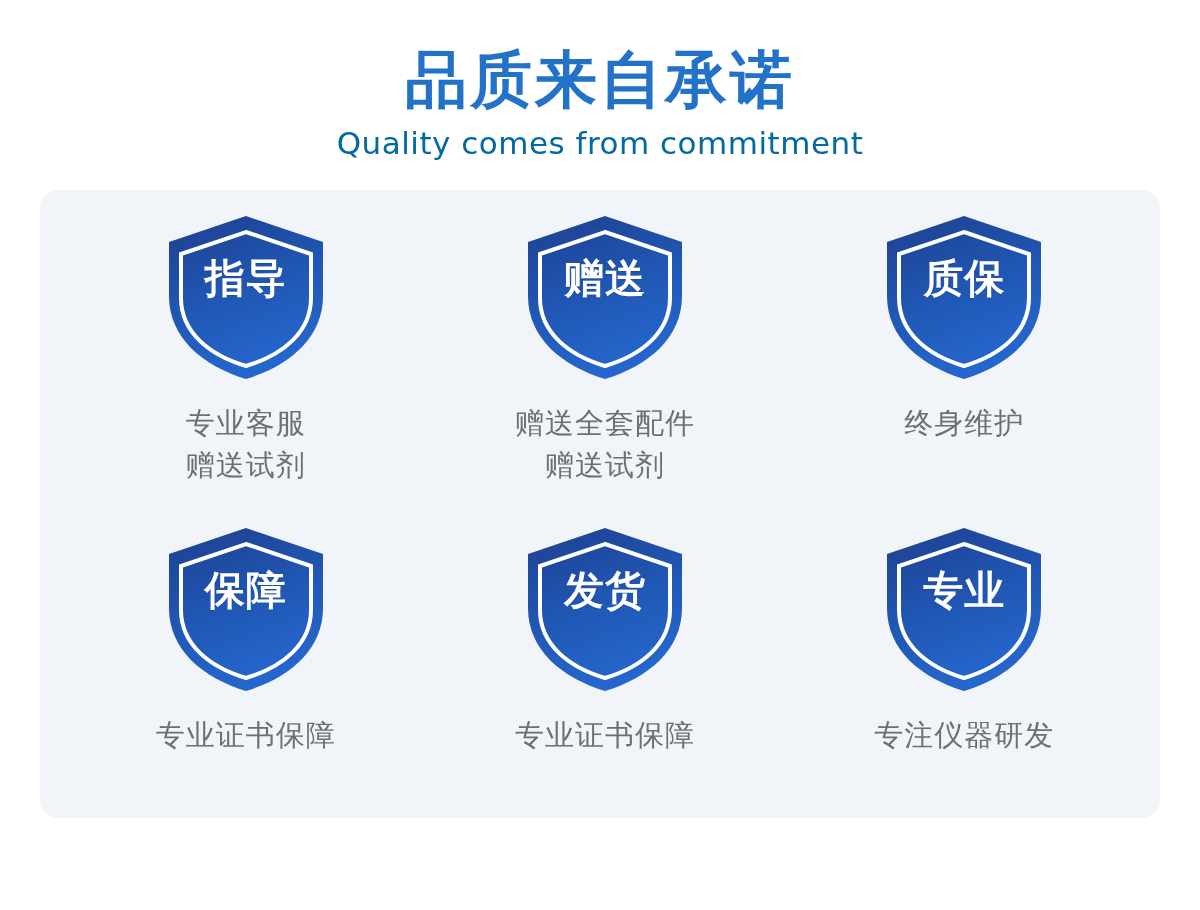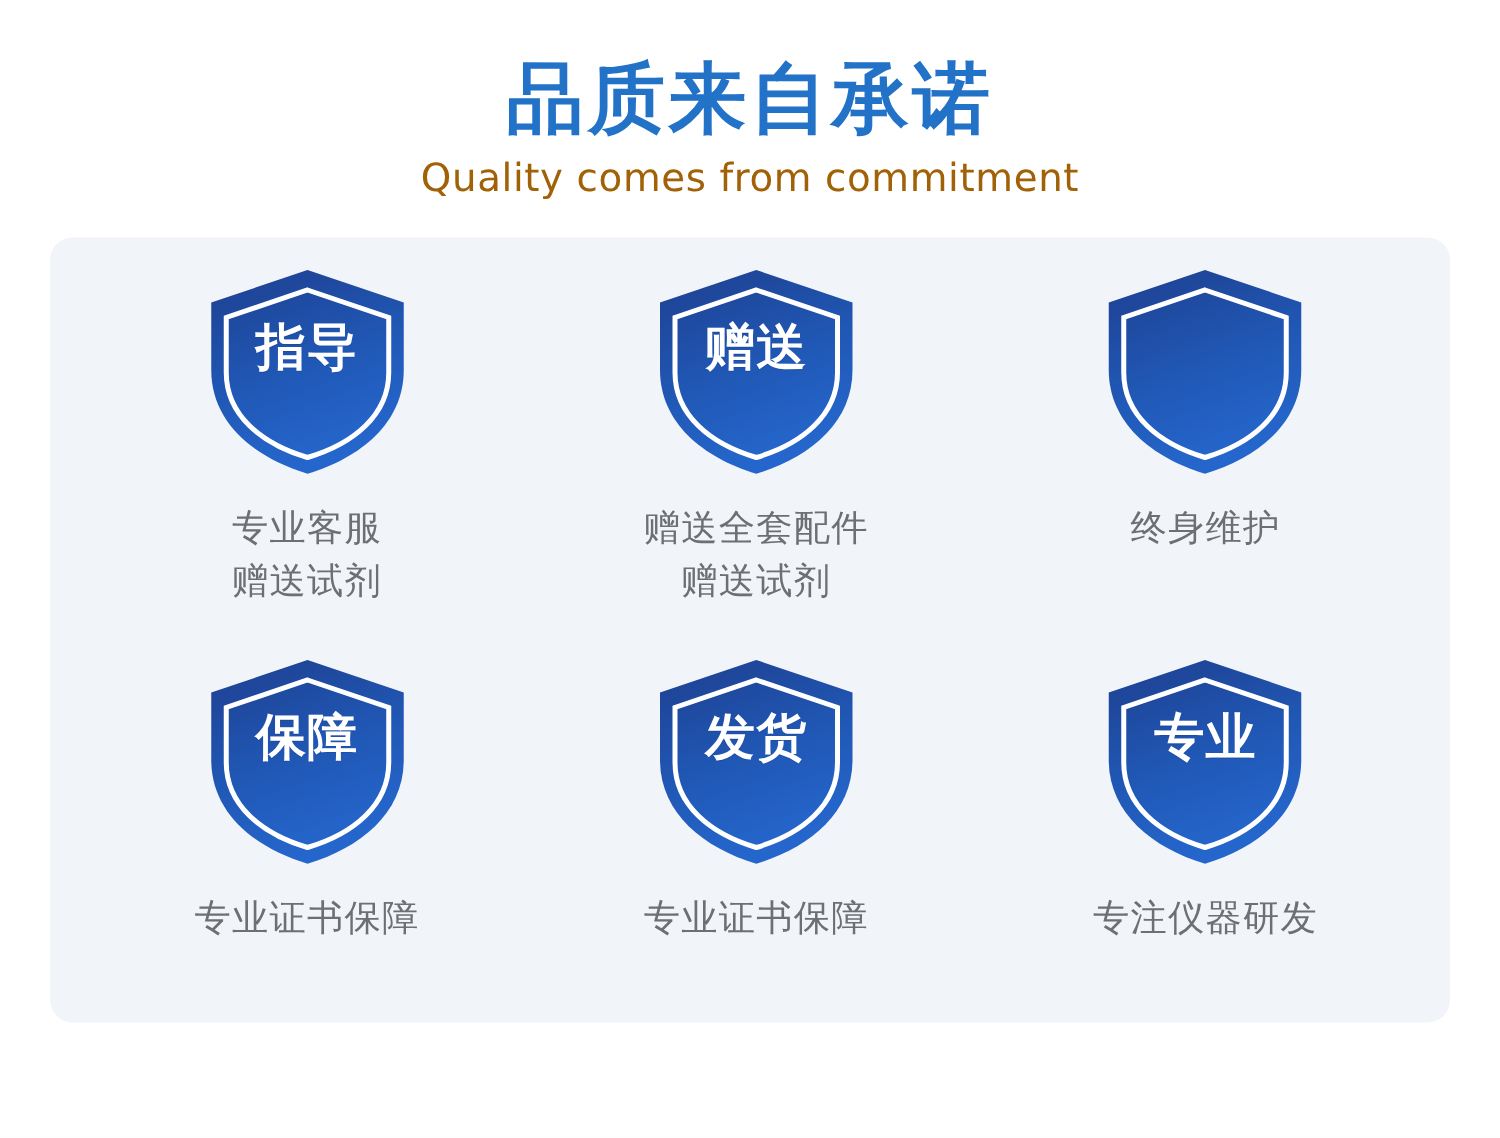--- a/index.html
+++ b/index.html
@@ -19,21 +19,21 @@
     font-weight:bold;
     color:#2272c8;
     letter-spacing:3px;
     line-height:1.15;
     font-family:"Liberation Sans", "DejaVu Sans", sans-serif;
   }
   .subtitle {
     margin-top:10px;
     font-size:31px;
     font-weight:400;
-    color:#a16207;
+    color:#0369a1;
     letter-spacing:0.5px;
     line-height:1.2;
     font-family:"DejaVu Sans", "Liberation Sans", sans-serif;
   }
 
   
   .card {
     position:absolute;
     left:40px; top:190px;
     width:1120px; height:628px;
@@ -146,20 +146,21 @@
             <defs>
               <linearGradient id="sg3" x1="0" y1="0" x2="0.35" y2="1">
                 <stop offset="0%" stop-color="#1e3f8f"></stop>
                 <stop offset="55%" stop-color="#2057b4"></stop>
                 <stop offset="100%" stop-color="#2566cc"></stop>
               </linearGradient>
             </defs>
             <path d="M81 4 L158 30 L158 84 C158 126 124 154 81 167 C38 154 4 126 4 84 L4 30 Z" fill="url(#sg3)"></path>
             <path d="M81 20 L146 42 L146 86 C146 120 118 143 81 154 C44 143 16 120 16 86 L16 42 Z" fill="none" stroke="#ffffff" stroke-width="4"></path>
           </svg>
+          <div class="shield-label">质保</div>
         </div>
         <div class="caption">终身维护</div>
       </div>
 
       <div class="cell row2">
         <div class="shield-wrap">
           <svg class="shield-svg" viewBox="0 0 162 170" xmlns="http://www.w3.org/2000/svg" aria-hidden="true">
             <defs>
               <linearGradient id="sg4" x1="0" y1="0" x2="0.35" y2="1">
                 <stop offset="0%" stop-color="#1e3f8f"></stop>

